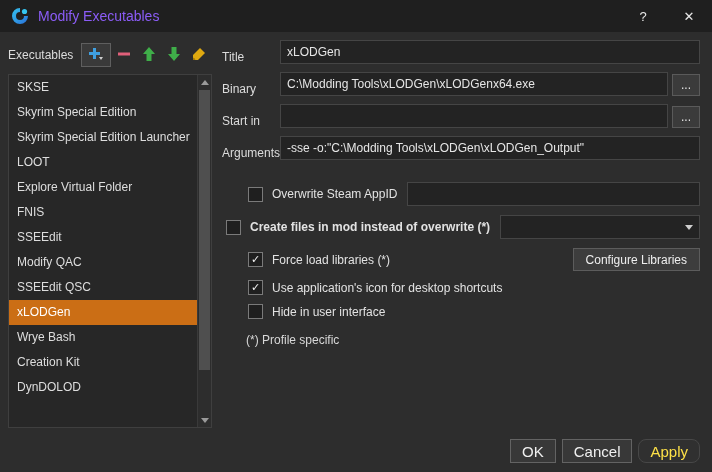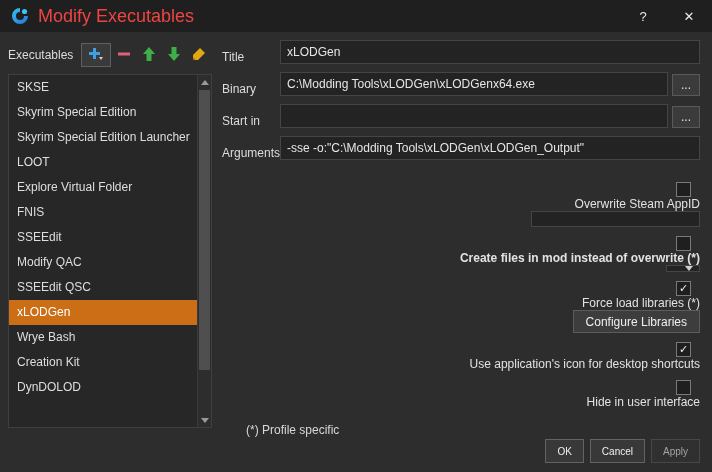--- a/index.html
+++ b/index.html
@@ -2,21 +2,21 @@
 <html style="--selected-item: #cb6e15; --add-icon: #3f9fe0; --remove-icon: #e0607a; --move-icon: #3fae49; --brush-icon: #e0a910;"><head>
 <meta charset="utf-8">
 <style>
   html,body{margin:0;padding:0;}
   body{font-family:"Liberation Sans",sans-serif;background:#4a4a4a;}
   .window{position:relative;width:712px;height:472px;background:#2d2d2d;color:#e4e4e4;font-size:12px;overflow:hidden;box-shadow:0 0 0 1px #141414;}
 
   
   .titlebar{height:32px;background:#1f1f1f;display:flex;align-items:center;padding-left:11px;}
   .app-icon{width:18px;height:18px;margin-right:9px;display:flex;align-items:center;}
-  .win-title{font-size:18px;color:#ef4444;}
+  .win-title{font-size:14px;color:#8b5cf6;}
   .tb-buttons{margin-left:auto;display:flex;height:100%;}
   .tb-btn{width:46px;height:100%;background:transparent;border:none;color:#e8e8e8;font-size:13px;font-family:inherit;display:flex;align-items:center;justify-content:center;cursor:default;}
 
   
   .content{display:flex;padding:8px 12px 0 8px;}
   .left{width:204px;flex:none;}
   .right{flex:1;margin-left:10px;padding-top:0;}
 
   
   .left-header{display:flex;align-items:center;height:30px;margin-bottom:4px;}
@@ -35,38 +35,38 @@
   .sb-arrow.down::after{content:"";border-left:4px solid transparent;border-right:4px solid transparent;border-top:5px solid #9a9a9a;}
   .sb-thumb{position:absolute;left:1px;top:15px;width:11px;height:280px;background:#4f4f4f;}
 
   
   .frow{display:flex;align-items:flex-end;margin-bottom:8px;}
   .frow .flabel{width:58px;flex:none;color:#dcdcdc;}
   .tfield{flex:1;height:22px;background:#232323;border:1px solid #454545;color:#e6e6e6;font-family:inherit;font-size:12px;padding:0 6px;outline:none;}
   .browse-btn{flex:none;width:28px;height:22px;margin-left:4px;background:#3b3b3b;border:1px solid #5a5a5a;color:#e6e6e6;font-family:inherit;font-size:12px;line-height:1;}
 
   .opts{margin-top:22px;}
-  .opt-row{display:flex;align-items:flex-end;margin-bottom:9px;flex-direction:column;}
+  .opt-row{display:flex;align-items:center;margin-bottom:9px;}
   .opt-row.indent{margin-left:26px;}
   .opt-row.small-indent{margin-left:4px;font-weight:bold;}
   .checkbox{width:13px;height:13px;flex:none;border:1px solid #7a7a7a;background:#1f1f1f;margin-right:9px;display:inline-flex;align-items:center;justify-content:center;}
   .checkbox.checked::after{content:"✓";font-size:11px;color:#f2f2f2;line-height:1;}
   .opt-label{color:#e2e2e2;}
   .opt-row .tfield{margin-left:10px;}
   .combobox{flex:1;margin-left:10px;height:22px;background:#232323;border:1px solid #454545;display:flex;align-items:center;position:relative;}
   .combo-value{flex:1;padding:0 6px;color:#e6e6e6;}
   .combo-arrow{width:20px;display:flex;align-items:center;justify-content:center;}
   .combo-arrow::after{content:"";border-left:4px solid transparent;border-right:4px solid transparent;border-top:5px solid #cfcfcf;}
   .cfg-btn{margin-left:auto;height:23px;padding:0 12px;background:#3d3d3d;border:1px solid #5c5c5c;color:#efefef;font-family:inherit;font-size:12px;}
   .note{margin-left:24px;margin-top:14px;color:#d8d8d8;}
 
   
   .footer{position:absolute;right:12px;bottom:9px;display:flex;gap:6px;}
-  .dlg-btn{height:24px;min-width:36px;padding:0 11px;background:#383838;border:1px solid #636363;color:#f0f0f0;font-family:inherit;font-size:10px;}
-  .dlg-btn.disabled{background:#303030;border-color:#474747;color:#a3a3a3;}
+  .dlg-btn{height:24px;min-width:36px;padding:0 11px;background:#383838;border:1px solid #636363;color:#f0f0f0;font-family:inherit;font-size:15px;}
+  .dlg-btn.disabled{background:#303030;border-color:#474747;color:#fde047;border-radius:8px;}
 </style>
 </head>
 <body>
 
 <div class="window">
 
   <div class="titlebar">
     <span class="app-icon">
       <svg width="18" height="18" viewBox="0 0 18 18">
         <defs>

